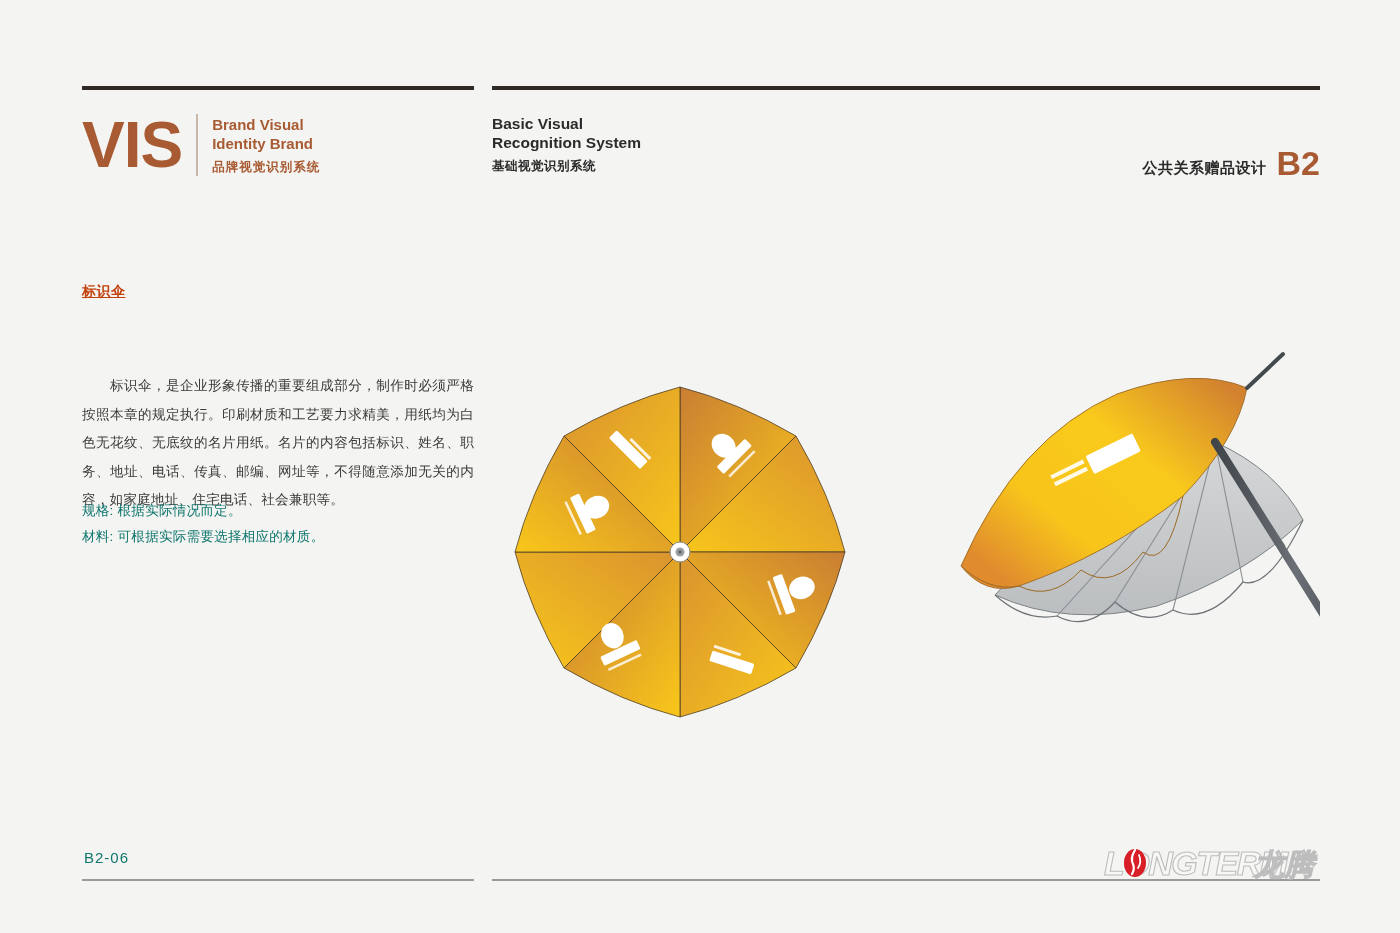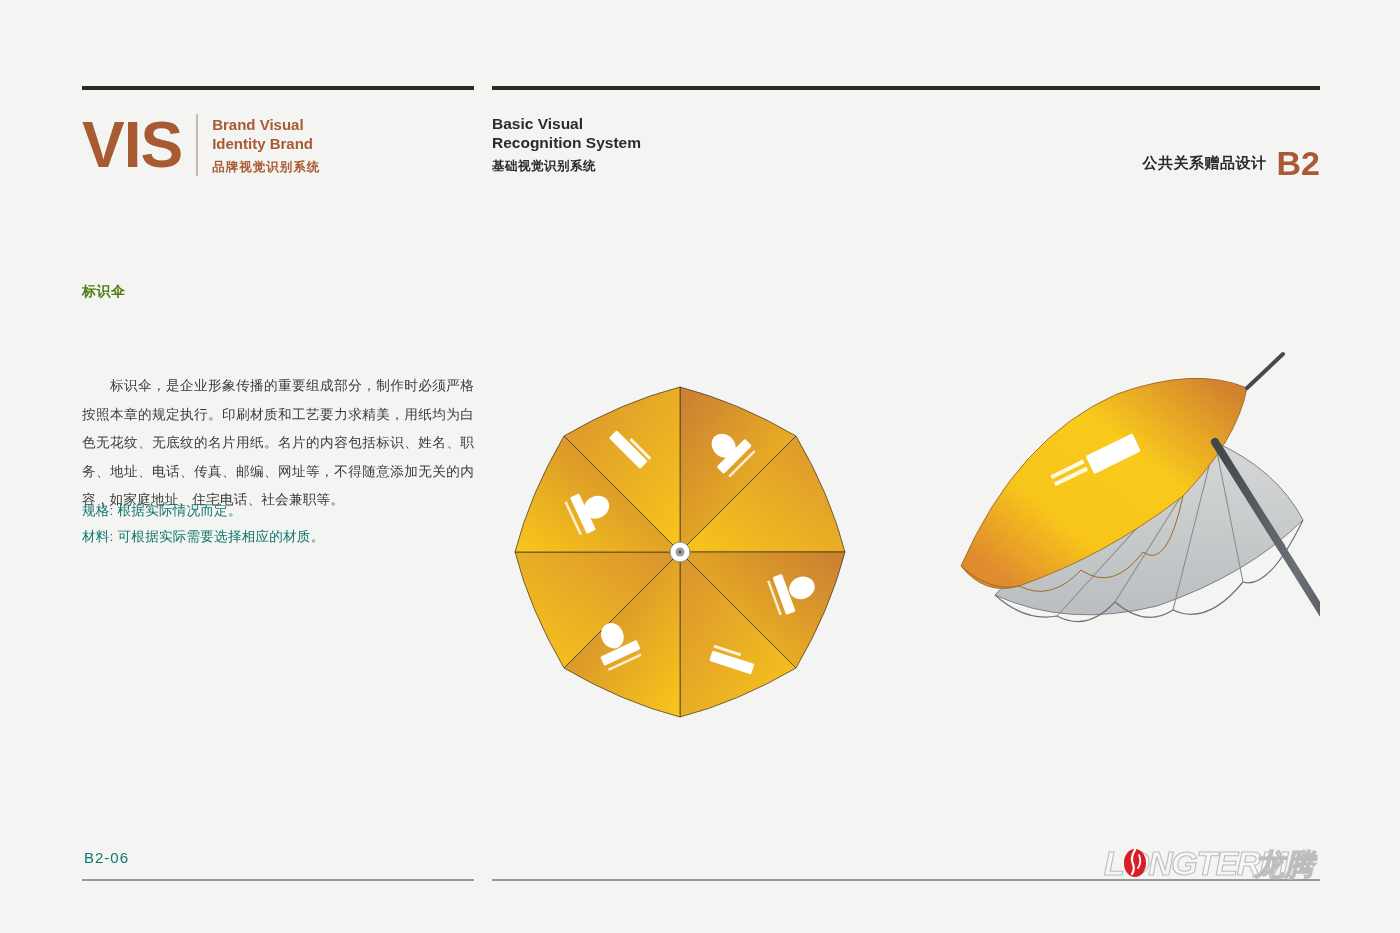--- a/index.html
+++ b/index.html
@@ -90,21 +90,21 @@
     font-weight: 700;
     margin-top: 6px;
     letter-spacing: 0.5px;
   }
 
   
   .section-code {
     position: absolute;
     right: 80px; top: 148px;
     display: flex;
-    align-items: center;
+    align-items: flex-end;
   }
   .section-code-cn {
     color: #2b2b2b;
     font-size: 15px;
     font-weight: 700;
     letter-spacing: 0.5px;
   }
   .section-code-id {
     color: #a85a32;
     font-size: 34px;
@@ -113,22 +113,23 @@
     margin-left: 10px;
     font-family: "Liberation Sans", sans-serif;
   }
 
   
   .content-title {
     position: absolute;
     left: 82px; top: 283px;
     font-size: 14px;
     font-weight: 700;
-    color: #4d7c0f;
+    color: #c2410c;
     letter-spacing: 0.5px;
+    text-decoration: underline;
   }
   .content-body {
     position: absolute;
     left: 82px; top: 342px;
     width: 392px;
     font-size: 13.6px;
     line-height: 28.5px;
     color: #3a3a3a;
     text-align: justify;
     text-indent: 28px;

